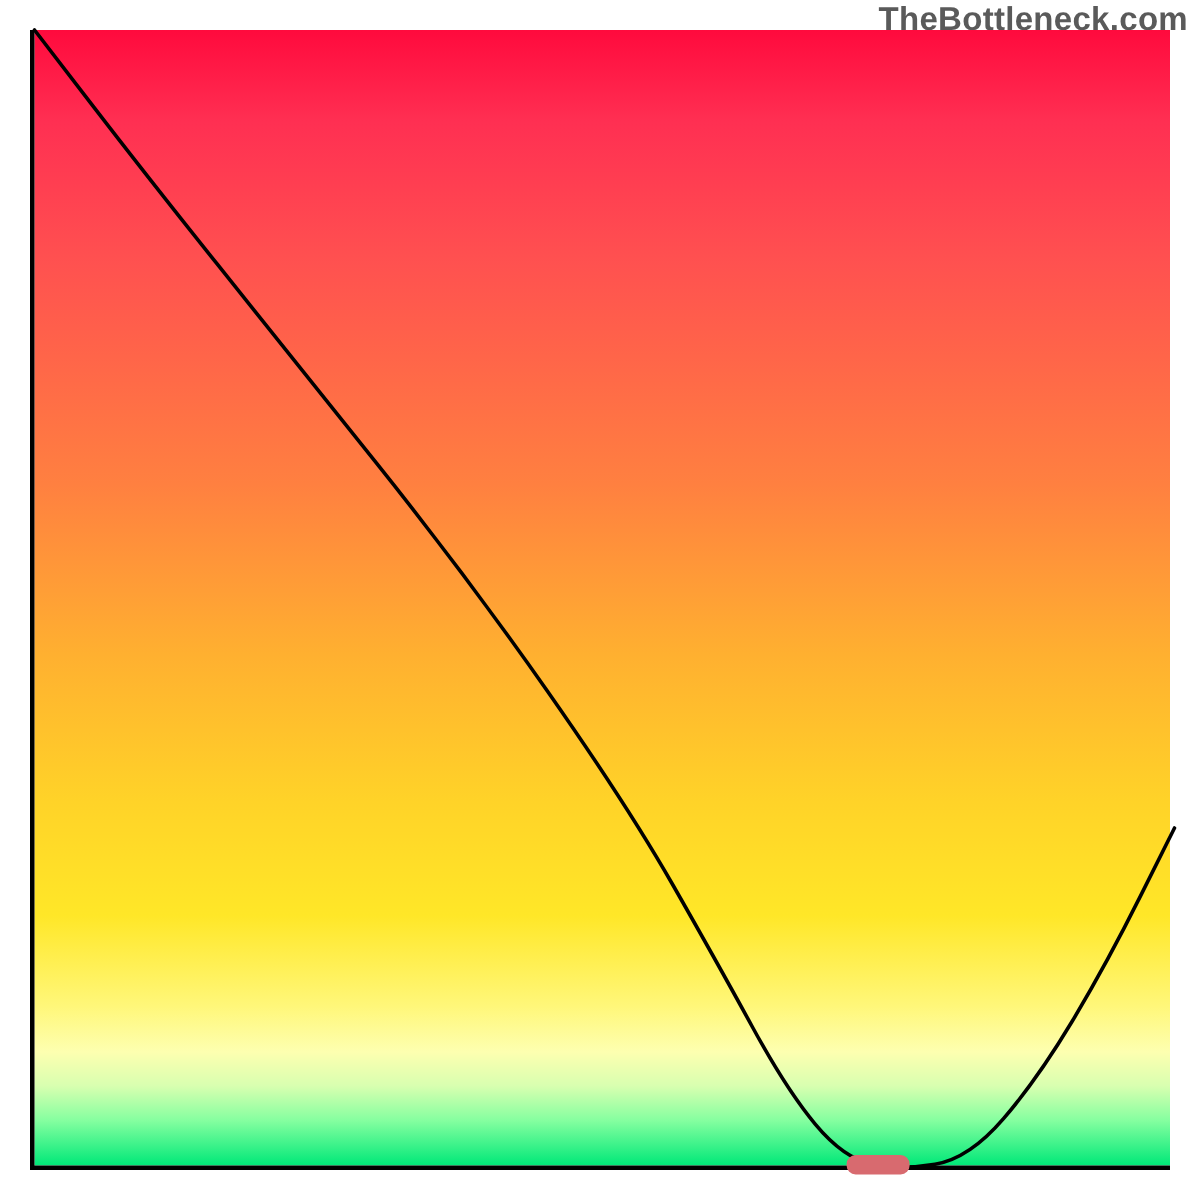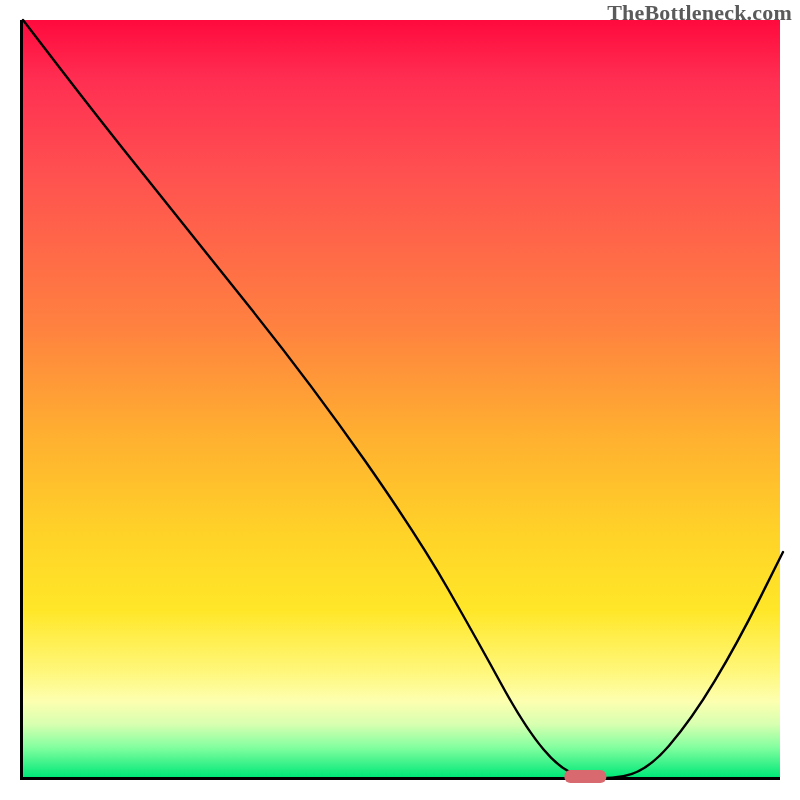--- a/index.html
+++ b/index.html
@@ -9,21 +9,20 @@
     height: 800px;
     background: #ffffff;
     overflow: hidden;
     font-family: Arial, Helvetica, sans-serif;
   }
   .frame {
     position: relative;
     width: 800px;
     height: 800px;
     box-sizing: border-box;
-    font-family: Liberation Serif, serif;
   }
   .plot-area {
     position: absolute;
     left: 20px;
     top: 20px;
     width: 760px;
     height: 760px;
     box-sizing: border-box;
     border-left: 3.2px solid #000;
     border-bottom: 3.2px solid #000;

